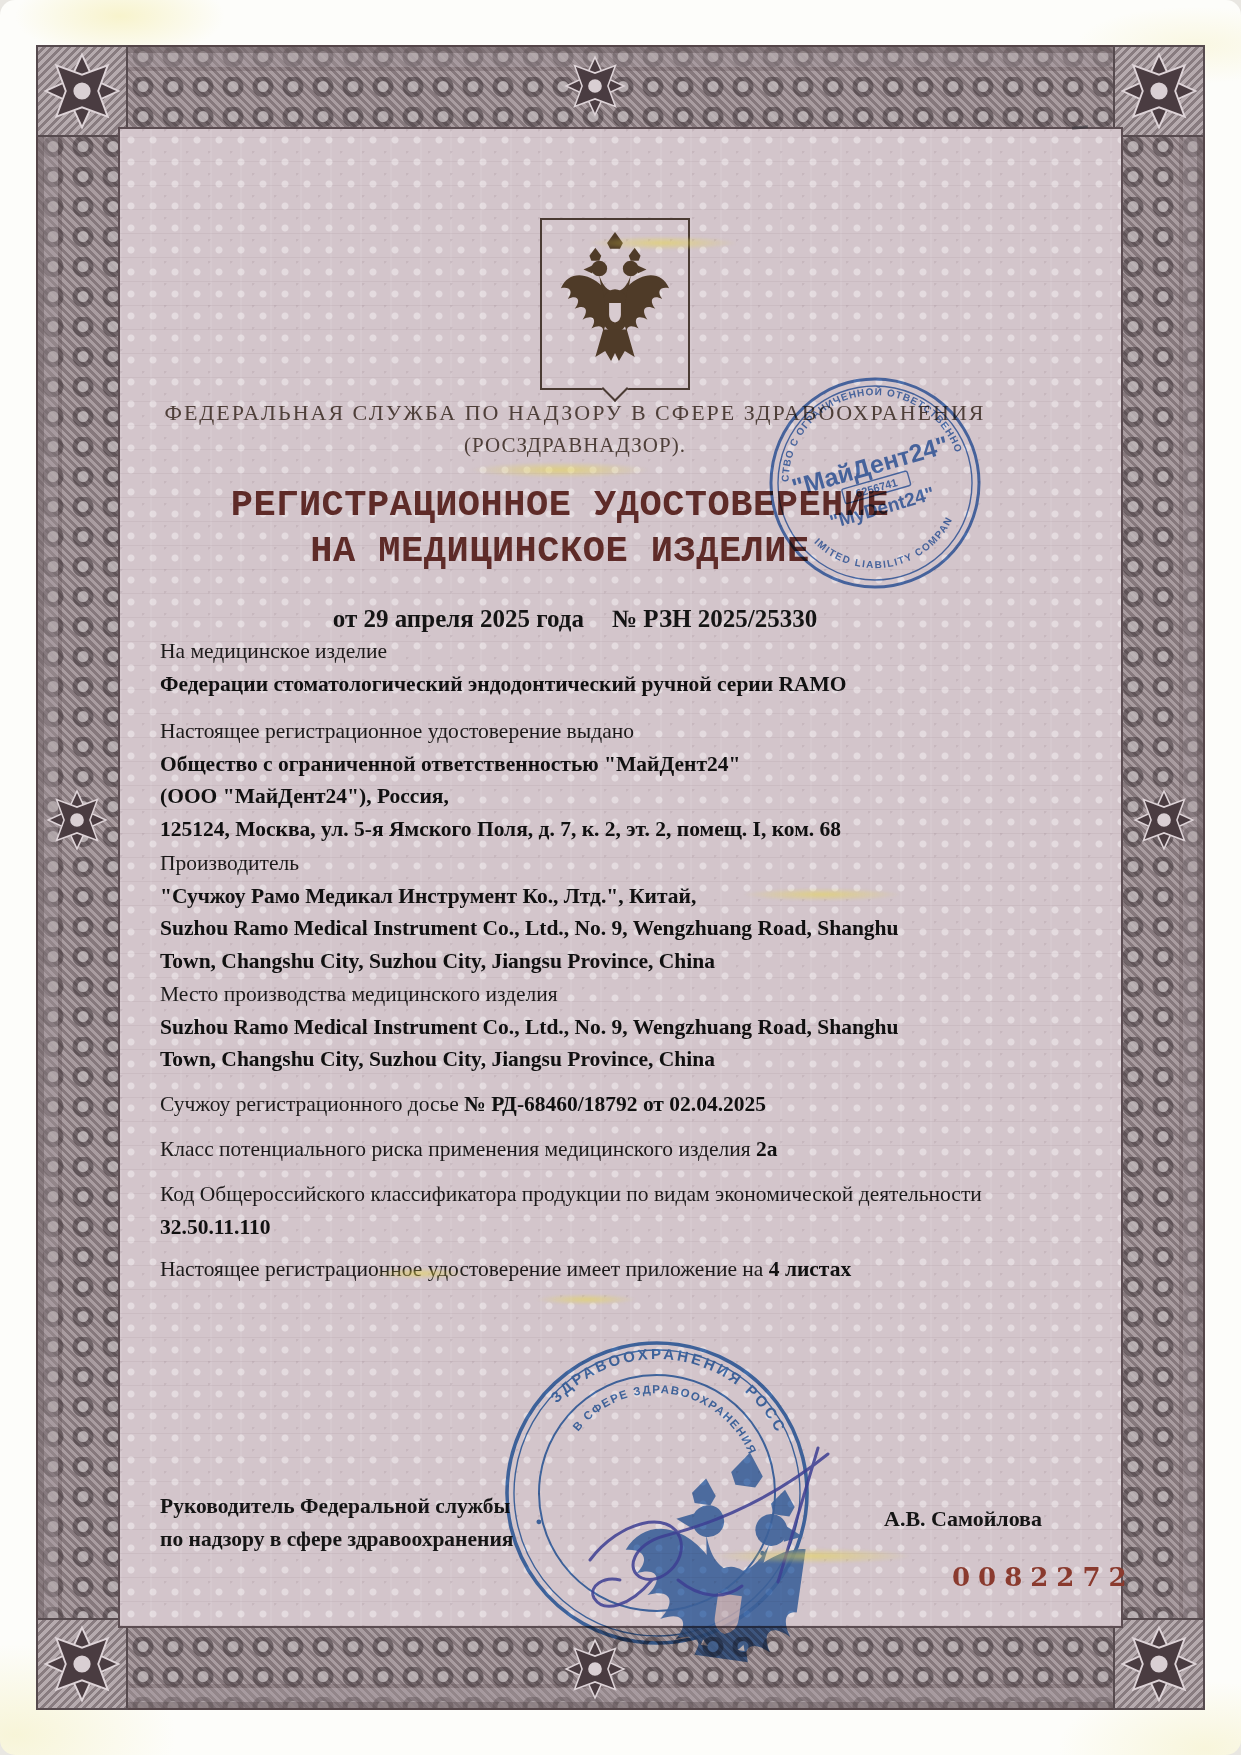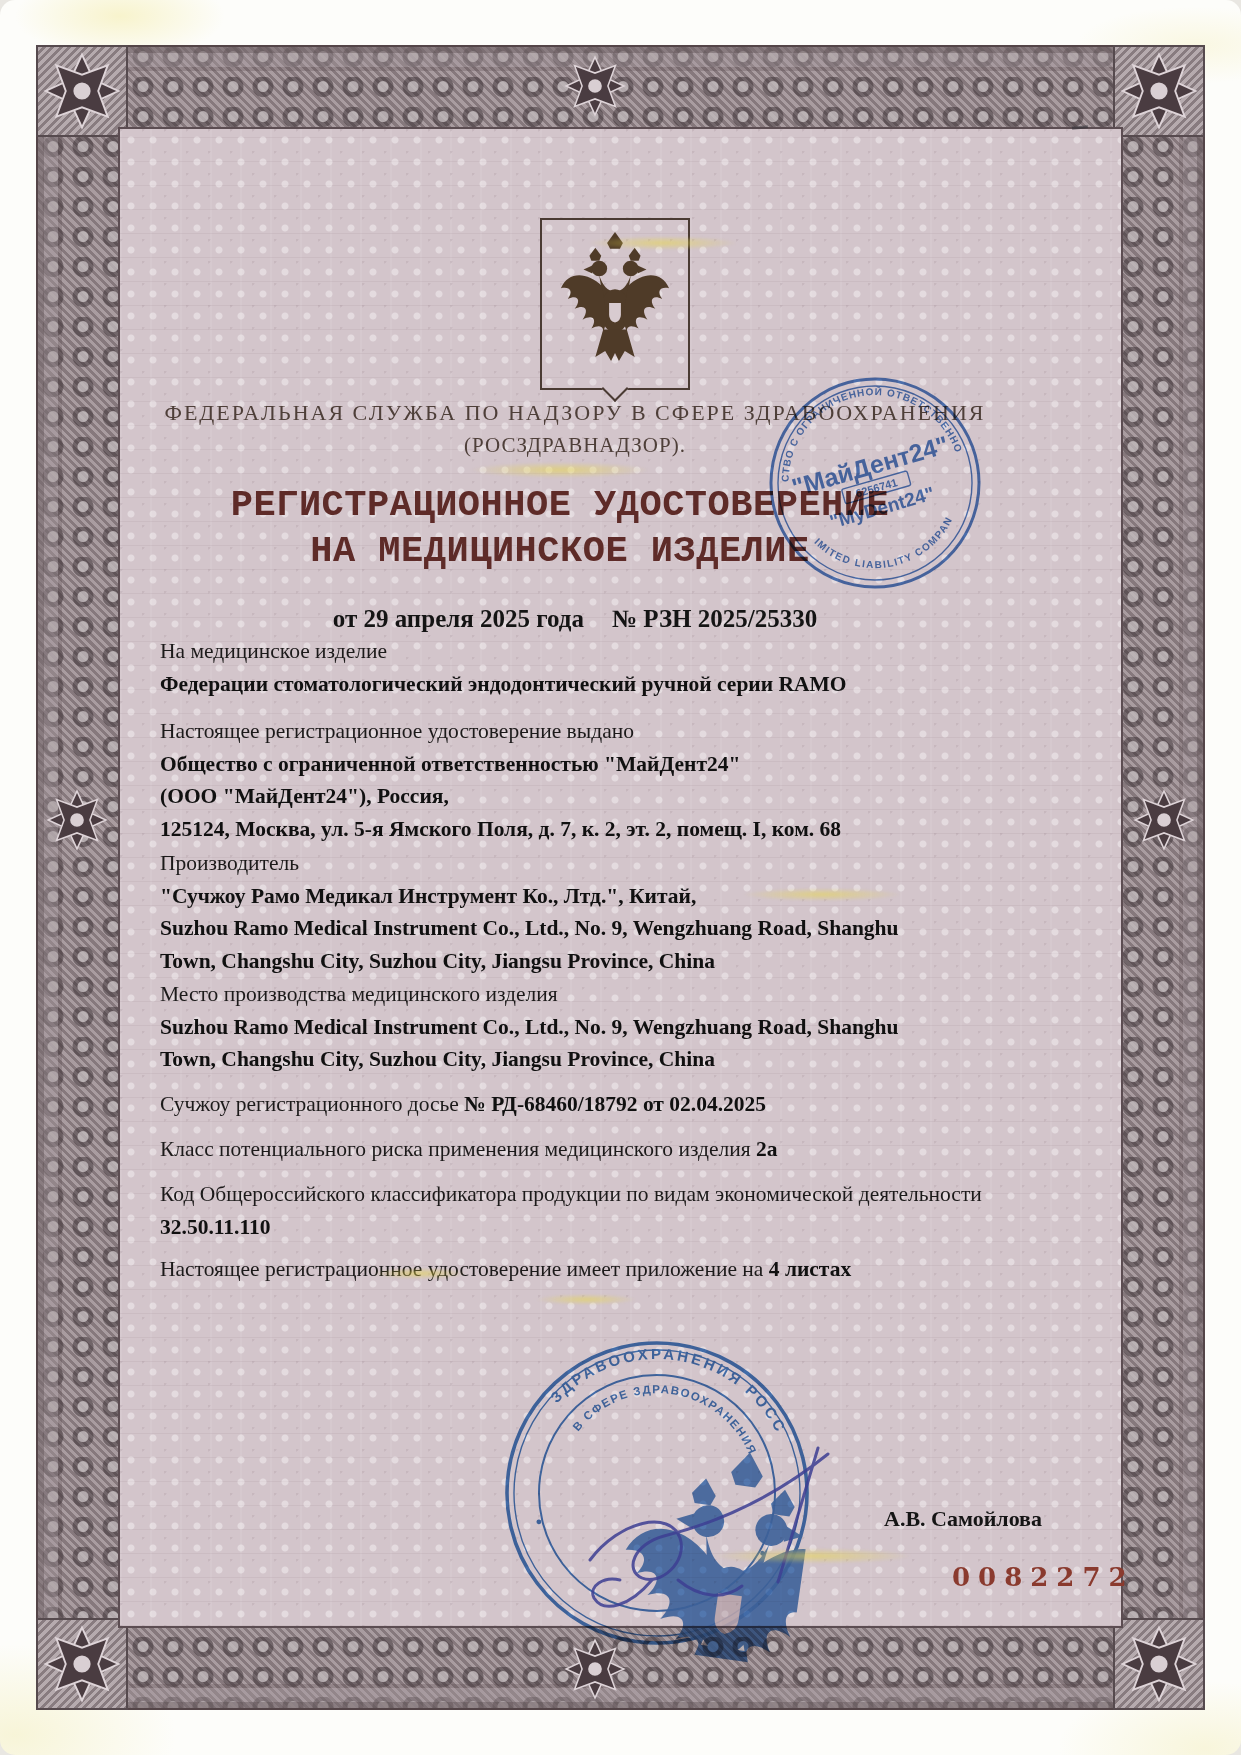--- a/index.html
+++ b/index.html
@@ -223,20 +223,24 @@
 
   <div class="para p7">
     <span>Код Общероссийского классификатора продукции по видам экономической деятельности </span><b>32.50.11.110</b>
   </div>
 
   <div class="para p8">
     <span>Настоящее регистрационное удостоверение имеет приложение на </span><b>4 листах</b>
   </div>
 
 
+  <div class="signatory">
+    <div>Руководитель Федеральной службы</div>
+    <div>по надзору в сфере здравоохранения</div>
+  </div>
 
   <div class="sig-name">А.В. Самойлова</div>
 
   <div class="serial">0082272</div>
 
   <svg class="stamp stamp-holder" viewBox="0 0 230 230">
     <defs>
       <path id="hArcTop" d="M30,100 A86,86 0 0 1 200,100"></path>
       <path id="hArcBottom" d="M45,164 A86,86 0 0 0 185,164"></path>
     </defs>

